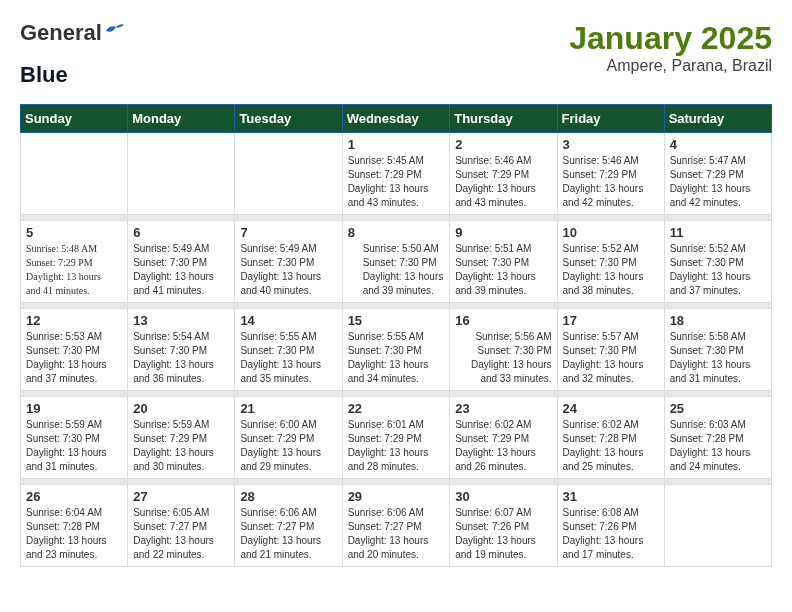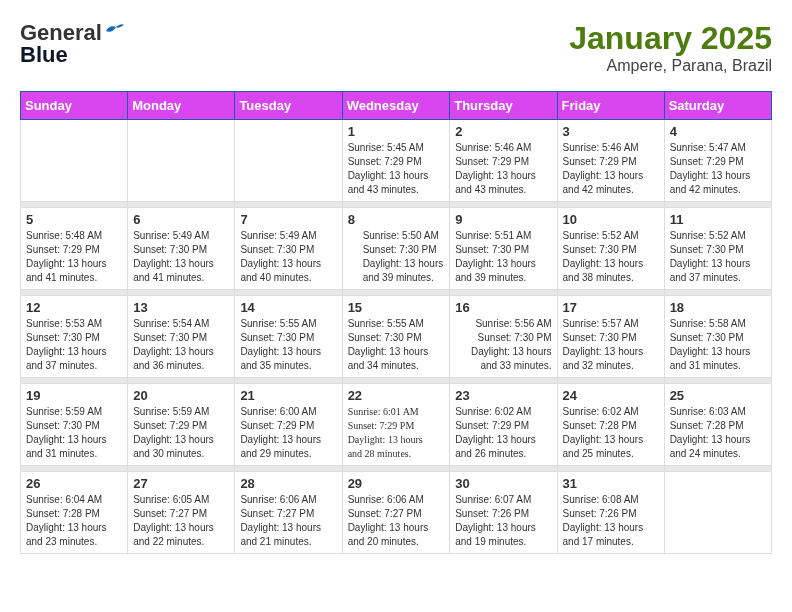--- a/index.html
+++ b/index.html
@@ -13,41 +13,42 @@
     .header {
       display: flex;
       justify-content: space-between;
       align-items: flex-start;
       margin-bottom: 16px;
     }
     .logo {
       display: flex;
       flex-direction: column;
       align-items: flex-start;
+      gap: 20px;
     }
     .title-block {
       text-align: right;
     }
     .title-block h1 {
       font-size: 32px;
       font-weight: bold;
       color: #4d7c0f;
     }
     .title-block h2 {
       font-size: 16px;
       color: #444;
       font-weight: normal;
     }
     .calendar {
       width: 100%;
       border-collapse: collapse;
       border: 1px solid #ccc;
     }
     .calendar th {
-      background-color: #d946ef;
+      background-color: #14532d;
       color: #fff;
       font-size: 13px;
       font-weight: bold;
       padding: 6px 4px;
       text-align: left;
       border: 1px solid #1a5da8;
     }
     .calendar td {
       vertical-align: top;
       padding: 4px 5px;
@@ -143,21 +144,21 @@
         <td style="height: 6px; background: rgb(232, 232, 232); border: 1px solid rgb(221, 221, 221); padding: 0px;"></td>
         <td style="height: 6px; background: rgb(232, 232, 232); border: 1px solid rgb(221, 221, 221); padding: 0px;"></td>
         <td style="height: 6px; background: rgb(232, 232, 232); border: 1px solid rgb(221, 221, 221); padding: 0px;"></td>
         <td style="height: 6px; background: rgb(232, 232, 232); border: 1px solid rgb(221, 221, 221); padding: 0px;"></td>
         <td style="height: 6px; background: rgb(232, 232, 232); border: 1px solid rgb(221, 221, 221); padding: 0px;"></td>
         <td style="height: 6px; background: rgb(232, 232, 232); border: 1px solid rgb(221, 221, 221); padding: 0px;"></td>
       </tr>
       <tr>
         <td>
           <span class="day-number">5</span>
-          <div class="day-info" style="white-space: pre-line;">Sunrise: 5:48 AM
+          <div class="day-info" style="white-space: pre-line; font-family: Liberation Serif, serif;">Sunrise: 5:48 AM
 Sunset: 7:29 PM
 Daylight: 13 hours
 and 41 minutes.</div>
         </td>
         <td>
           <span class="day-number">6</span>
           <div class="day-info" style="white-space: pre-line;">Sunrise: 5:49 AM
 Sunset: 7:30 PM
 Daylight: 13 hours
 and 41 minutes.</div>
@@ -284,21 +285,21 @@
         </td>
         <td>
           <span class="day-number">21</span>
           <div class="day-info" style="white-space: pre-line;">Sunrise: 6:00 AM
 Sunset: 7:29 PM
 Daylight: 13 hours
 and 29 minutes.</div>
         </td>
         <td>
           <span class="day-number">22</span>
-          <div class="day-info" style="white-space: pre-line; font-family: Liberation Serif, serif;">Sunrise: 6:01 AM
+          <div class="day-info" style="white-space: pre-line;">Sunrise: 6:01 AM
 Sunset: 7:29 PM
 Daylight: 13 hours
 and 28 minutes.</div>
         </td>
         <td>
           <span class="day-number">23</span>
           <div class="day-info" style="white-space: pre-line;">Sunrise: 6:02 AM
 Sunset: 7:29 PM
 Daylight: 13 hours
 and 26 minutes.</div>

